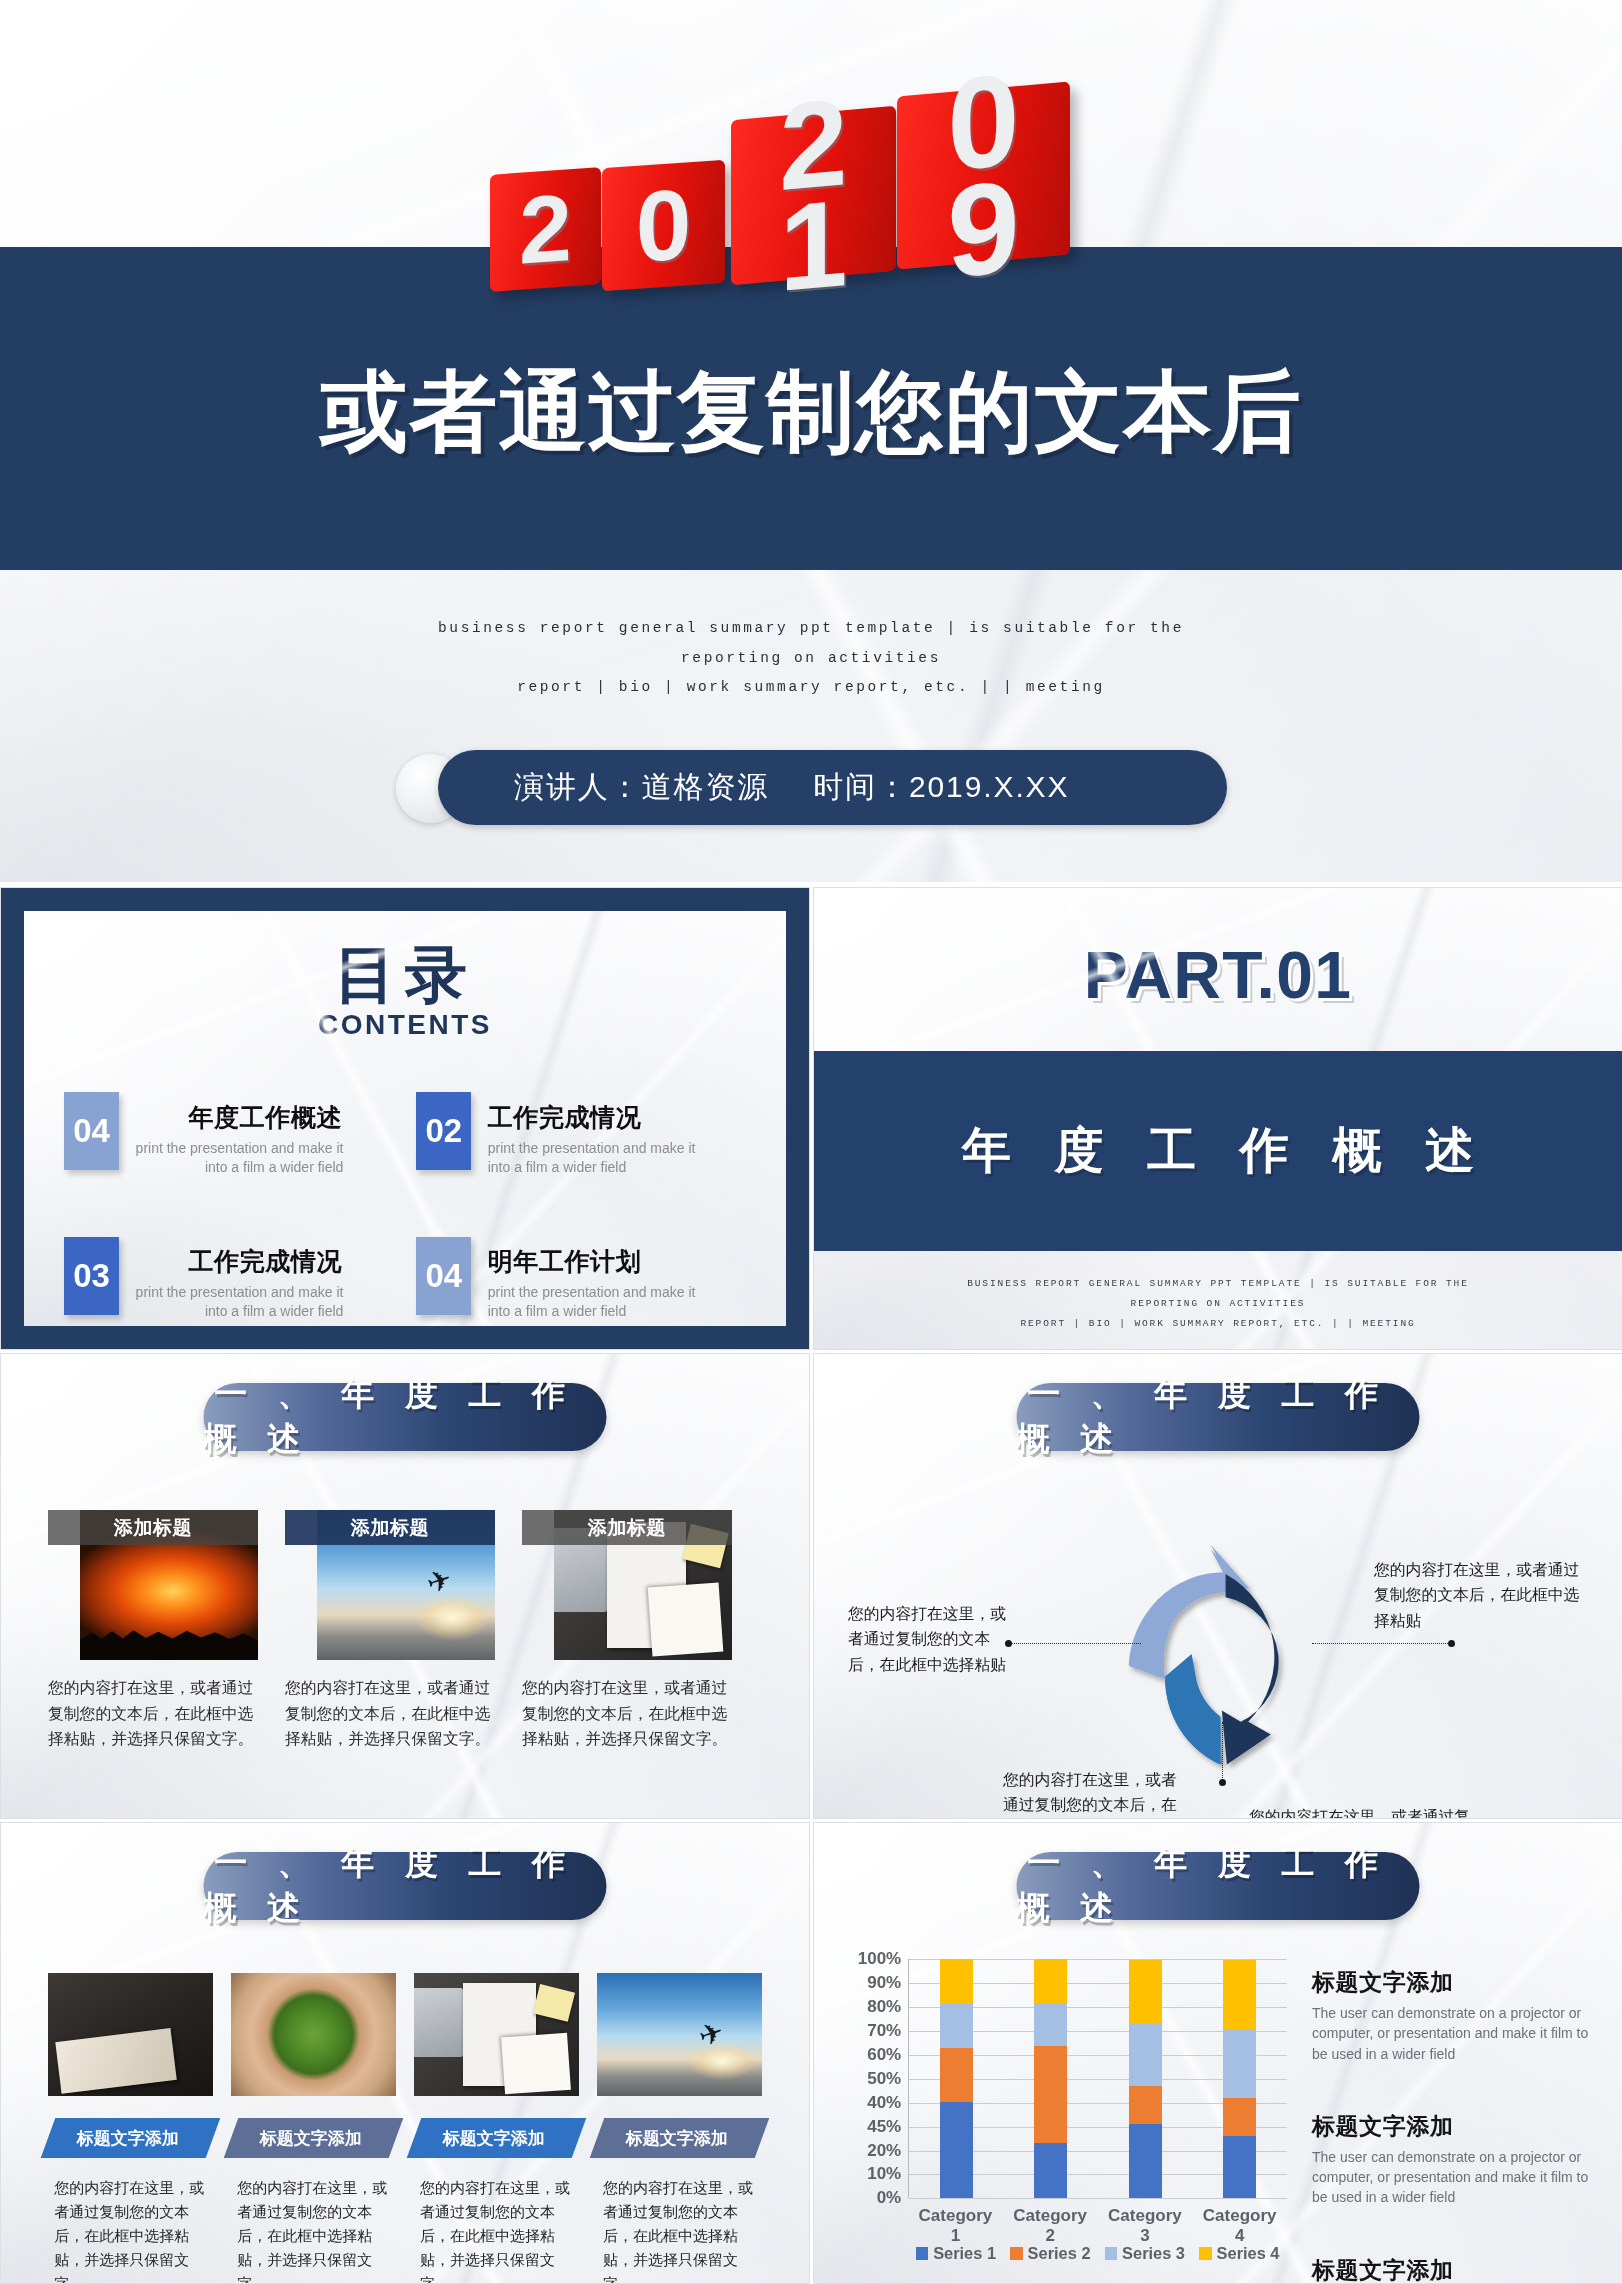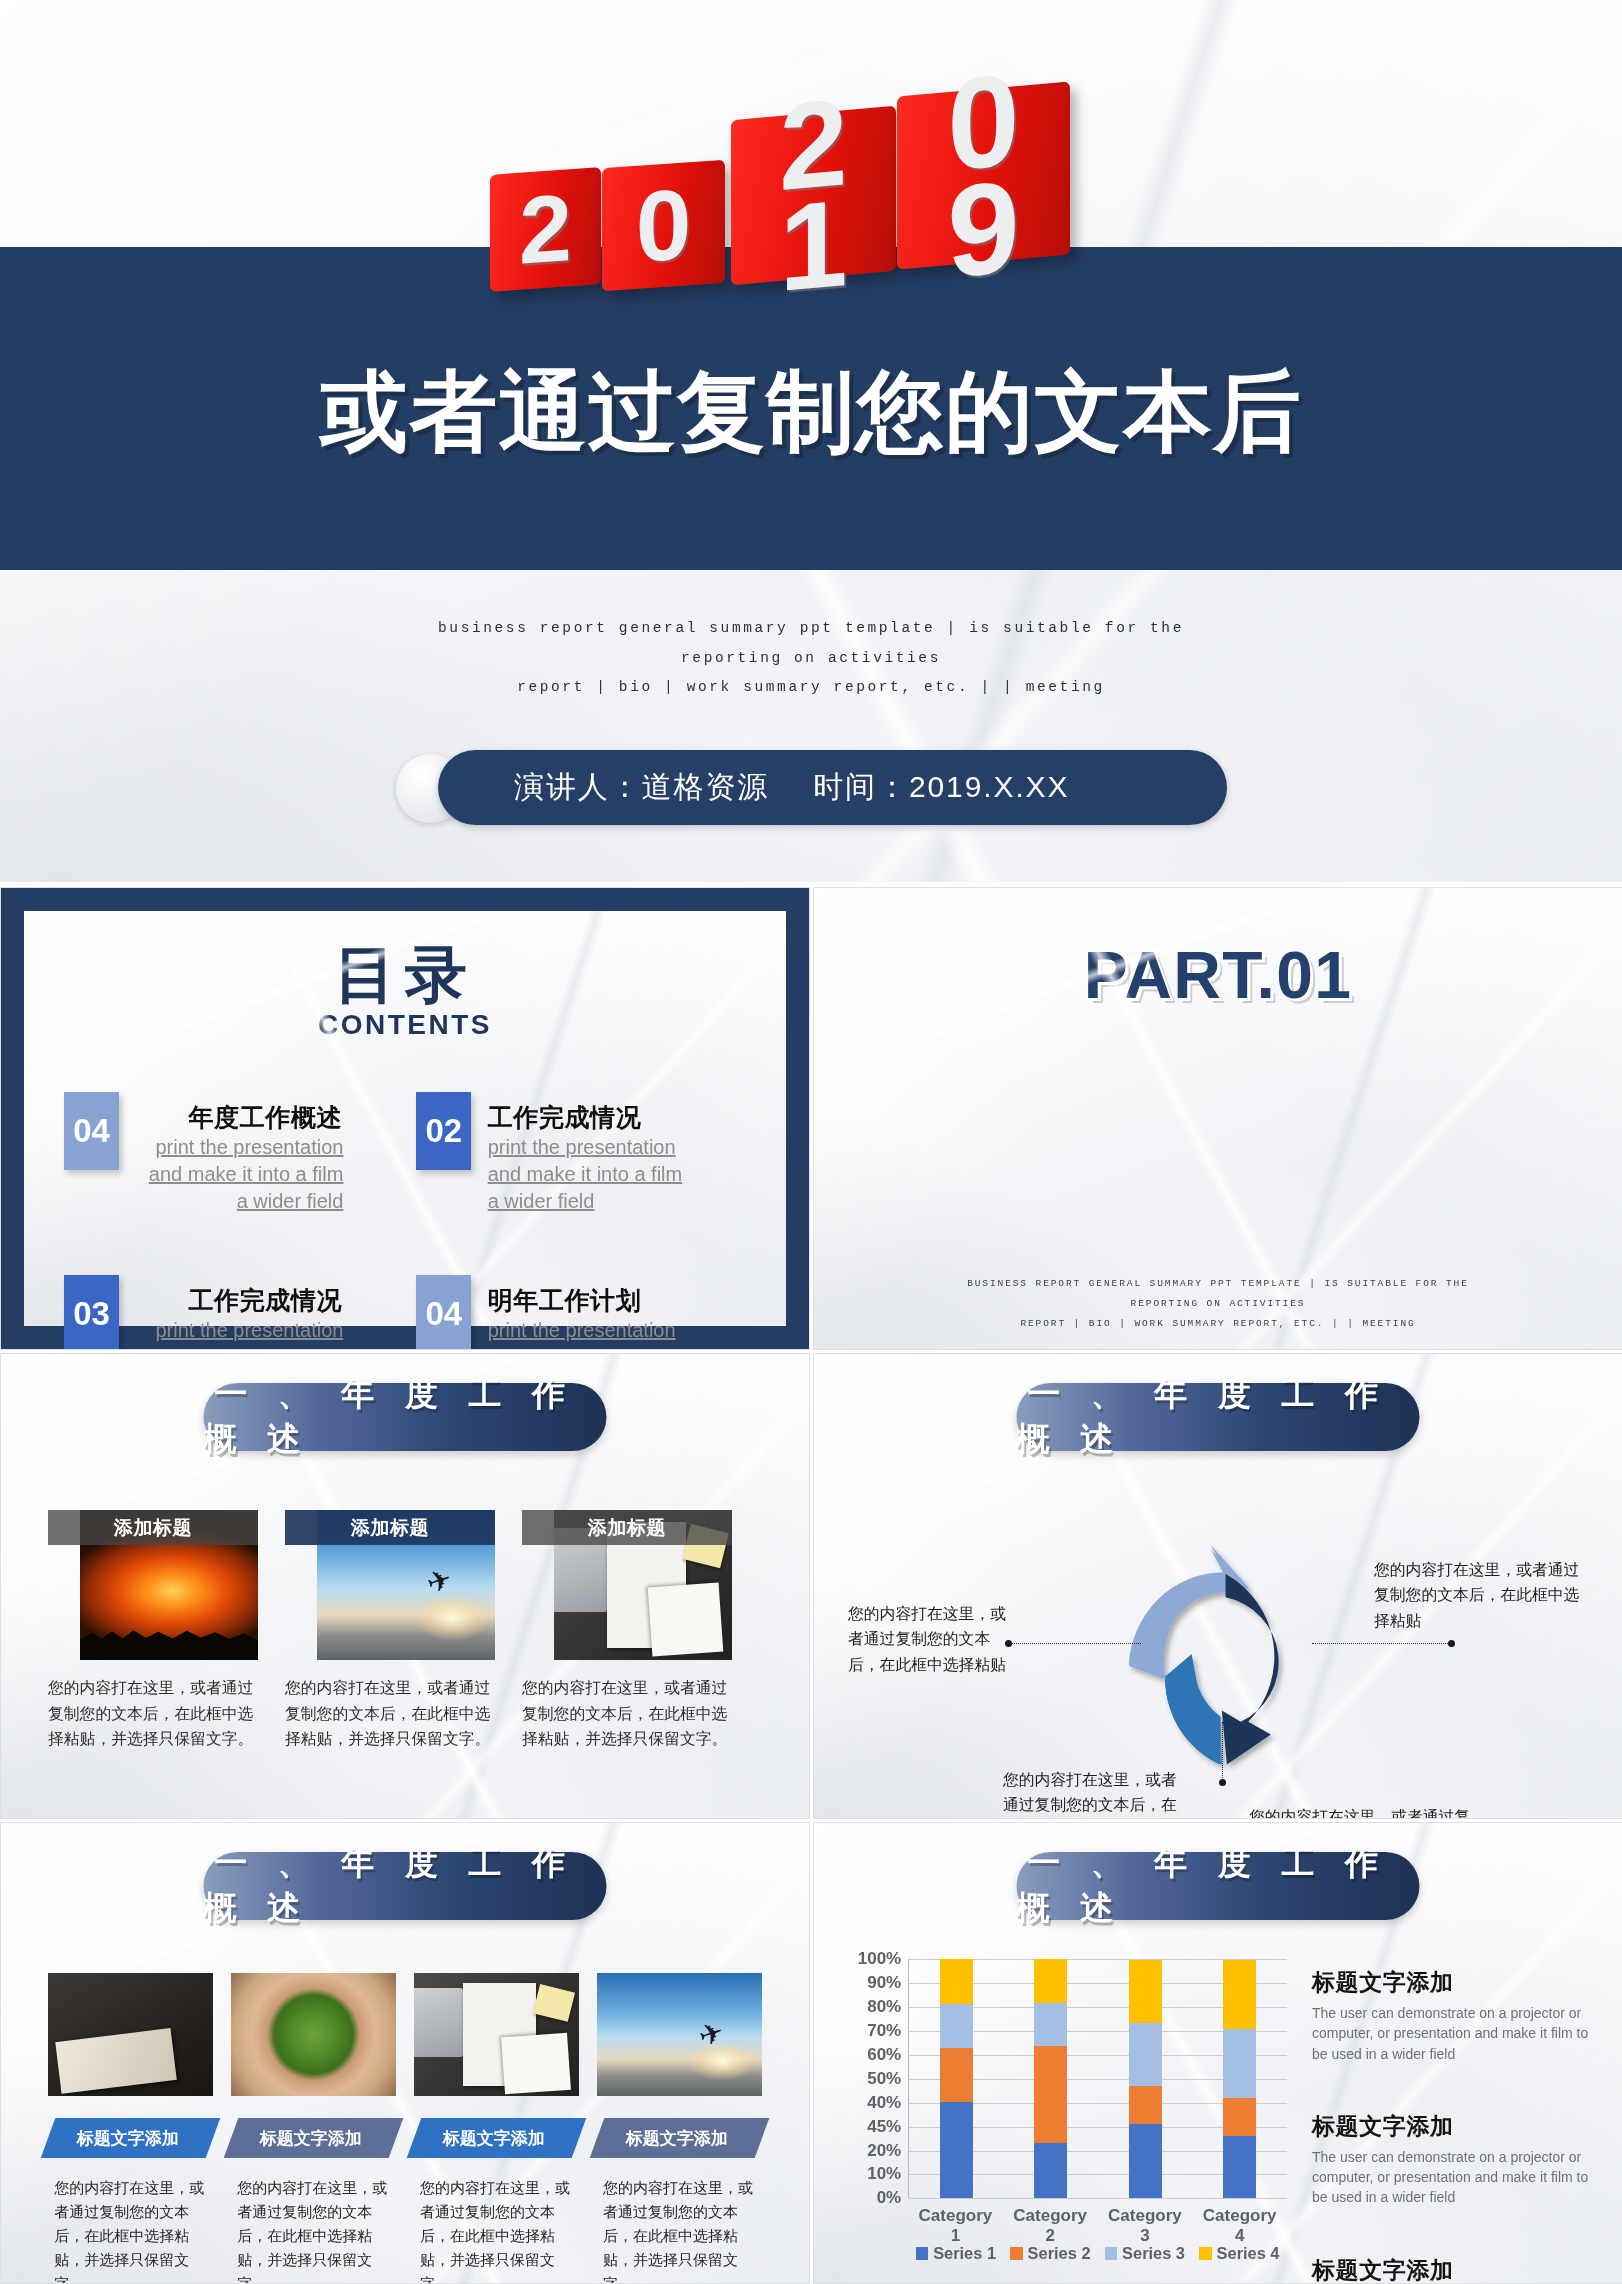--- a/index.html
+++ b/index.html
@@ -97,21 +97,21 @@
   .toc-item{ display:flex; align-items:flex-start; gap:16.4px; }
   .toc-num{
     width:55px; height:78px; flex:none; color:#fff; font-size:33px; font-weight:700;
     display:flex; align-items:center; justify-content:center;
     box-shadow:3.2px 3.8px 5.7px rgba(0,0,0,.2);
   }
   .toc-num.light{ background:#88a2d2; }
   .toc-num.dark{ background:#3b66c4; }
   .toc-txt{ padding-top:8.8px; }
   .toc-txt .h{ font-size:25px; font-weight:700; color:#101010; letter-spacing:0.6px; }
-  .toc-txt .p{ font-size:20px; color:#8d8d8d; line-height:1.35; max-width:208px;text-decoration:underline; }
+  .toc-txt .p{ font-size:14px; color:#8d8d8d; line-height:1.35; margin-top:5px; max-width:208px; }
   .toc-item.a1 .toc-txt, .toc-item.a3 .toc-txt{ text-align:right; }
   .toc-item.a1 .h, .toc-item.a3 .h{ padding-right:1.3px; }
 
   
   .part-num{ text-align:center; padding-top:49px; font-size:66px; font-weight:700; color:#24406c;
              text-shadow: 3.2px 3.2px 0 #ffffff, 5px 5px 0 rgba(160,165,175,.55); letter-spacing:1.3px; }
   .part-band{ position:absolute; left:0; right:0; top:163px; height:200px; background:#24406c;
               display:flex; align-items:center; justify-content:center; }
   .part-band .t{ color:#fff; font-size:49px; font-weight:700; letter-spacing:15px; text-indent:15px;
                  text-shadow:2.5px 3.2px 0 rgba(0,0,0,.18); }
@@ -302,20 +302,23 @@
               <div class="p">print the presentation and make it into a film a wider field</div>
             </div>
           </div>
         </div>
       </div>
     </div>
   </div>
 
   <div class="cell cR r1 poly-bg">
     <div class="part-num">PART.01</div>
+    <div class="part-band">
+      <div class="t">年 度 工 作 概 述</div>
+    </div>
     <div class="part-foot">
       <div>BUSINESS REPORT GENERAL SUMMARY PPT TEMPLATE  | IS SUITABLE FOR THE</div>
       <div>REPORTING ON ACTIVITIES</div>
       <div>REPORT | BIO | WORK SUMMARY REPORT, ETC. | | MEETING</div>
     </div>
   </div>
 
   <div class="cell cL r2 poly-bg">
     <div class="pill">
       <span>一 、 年 度 工 作 概 述</span>

